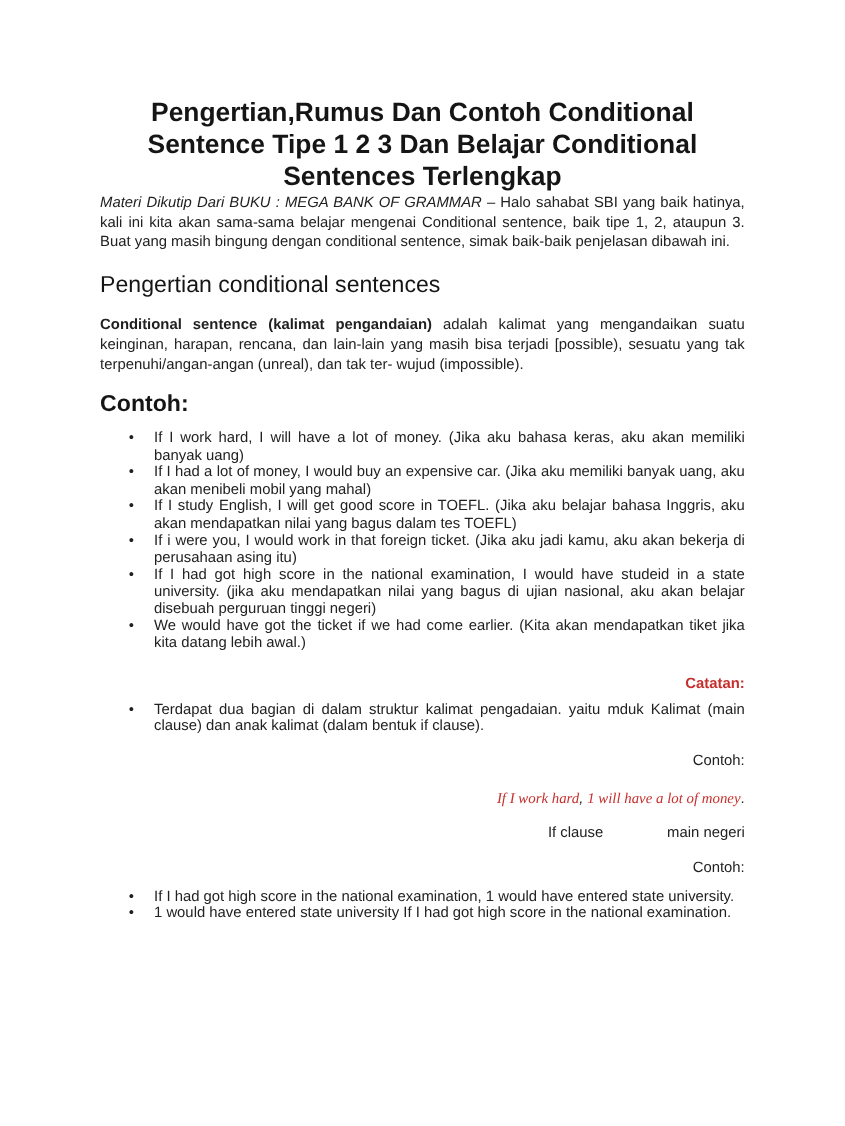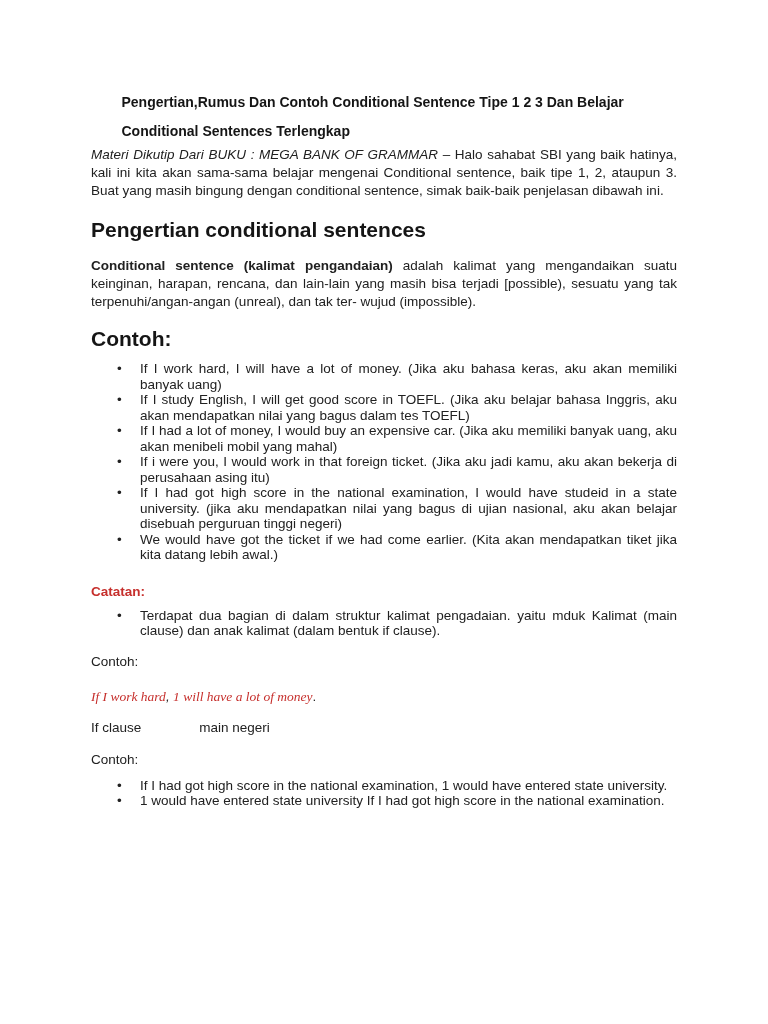--- a/index.html
+++ b/index.html
@@ -19,36 +19,36 @@
   .page {
     box-sizing: border-box;
     width: 768px;
     height: 1024px;
     padding: 88px 91px 0 91px;
     background: #ffffff;
   }
   .doc-title {
     margin: 0 auto;
     max-width: 525px;
-    font-size: 14px;
+    font-size: 24px;
     line-height: 29px;
     font-weight: bold;
-    text-align: left;
+    text-align: center;
     color: #151515;
   }
-  p { margin: 0; }
+  p { margin: 0; text-align: right; }
   .justify { text-align: justify; }
   .body-text { line-height: 18px; }
   .intro { }
   .italic { font-style: italic; }
   .h-section {
     margin: 17px 0 0 0;
     font-size: 21px;
     line-height: 26px;
-    font-weight: bold;
+    font-weight: normal;
     color: #151515;
   }
   .def-para { margin-top: 14px; }
   .h-contoh {
     margin: 14px 0 0 0;
     font-size: 21px;
     line-height: 27px;
     font-weight: bold;
     color: #151515;
   }
@@ -92,22 +92,22 @@
   <p class="intro body-text justify"><span class="italic">Materi Dikutip Dari BUKU : MEGA BANK OF GRAMMAR</span><span> – Halo sahabat SBI yang baik hatinya, kali ini kita akan sama-sama belajar mengenai Conditional sentence, baik tipe 1, 2,  ataupun 3. Buat yang masih bingung dengan conditional sentence, simak baik-baik penjelasan dibawah ini.</span></p>
 
   <h2 class="h-section">Pengertian conditional sentences</h2>
 
   <p class="def-para body-text justify"><strong>Conditional sentence (kalimat pengandaian)</strong><span> adalah kalimat yang mengandaikan suatu keinginan, harapan, rencana, dan lain-lain yang masih bisa terjadi [possible), sesuatu yang tak terpenuhi/angan-angan (unreal), dan tak ter- wujud (impossible).</span></p>
 
   <h2 class="h-contoh">Contoh:</h2>
 
   <ul class="examples">
     <li>If I work hard, I will have a lot of money. (Jika aku bahasa keras, aku akan memiliki banyak uang)</li>
+    <li>If I had a lot of money, I would buy an expensive car. (Jika aku memiliki banyak uang, aku akan menibeli mobil yang mahal)</li>
     <li>If I study English, I will get good score in TOEFL. (Jika aku belajar bahasa Inggris, aku akan mendapatkan nilai yang bagus dalam tes TOEFL)</li>
-    <li>If I had a lot of money, I would buy an expensive car. (Jika aku memiliki banyak uang, aku akan menibeli mobil yang mahal)</li>
     <li>If i were you, I would work in that foreign ticket. (Jika aku jadi kamu, aku akan bekerja di perusahaan asing itu)</li>
     <li>If I had got high score in the national examination, I would have studeid in a state university. (jika aku mendapatkan nilai yang bagus di ujian nasional, aku akan belajar disebuah perguruan tinggi negeri)</li>
     <li>We would have got the ticket if we had come earlier. (Kita akan mendapatkan tiket jika kita datang lebih awal.)</li>
   </ul>
 
   <p class="catatan-label">Catatan:</p>
 
   <ul class="examples spaced-list">
     <li>Terdapat dua bagian di dalam struktur kalimat pengadaian. yaitu mduk Kalimat (main clause) dan anak kalimat (dalam bentuk if clause).</li>
   </ul>

